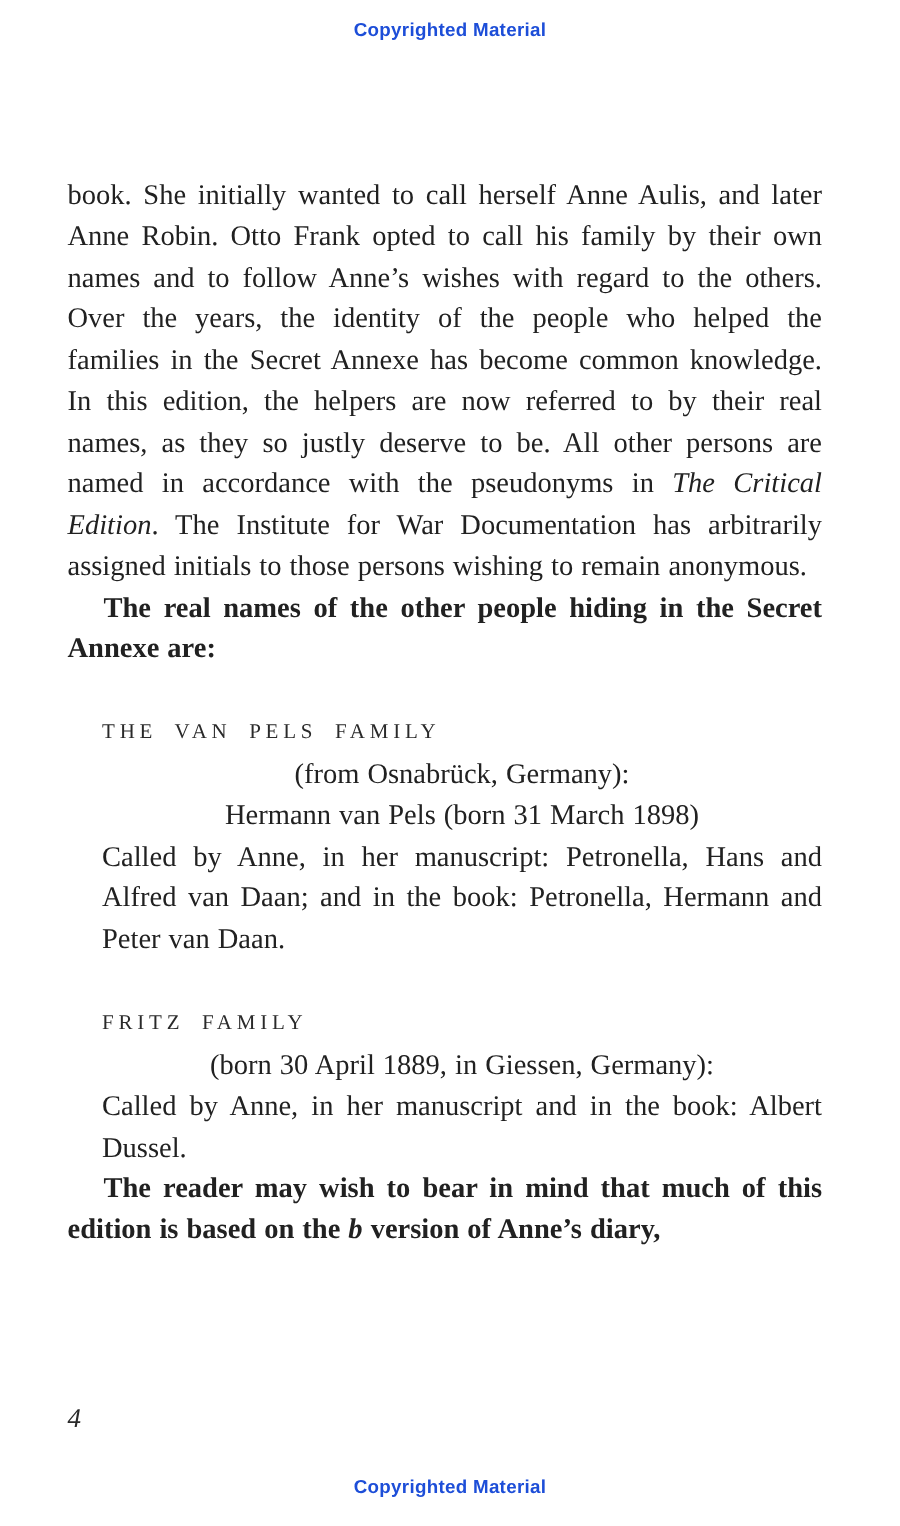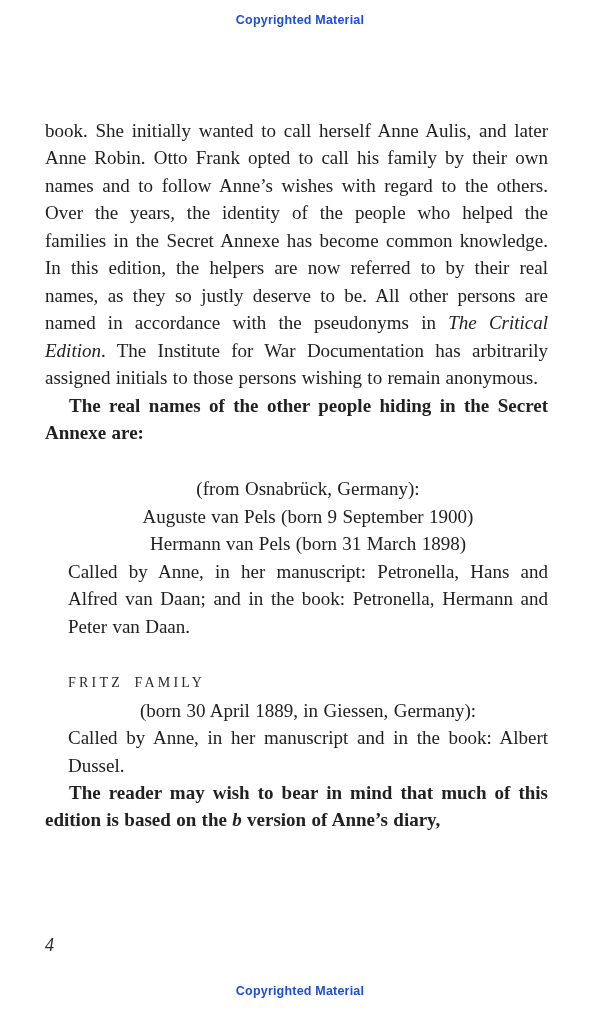--- a/index.html
+++ b/index.html
@@ -83,22 +83,22 @@
 
   <div class="watermark top">Copyrighted Material</div>
 
   <div class="text-block">
 
     <p><span>book. She initially wanted to call herself Anne Aulis, and later Anne Robin. Otto Frank opted to call his family by their own names and to follow Anne’s wishes with regard to the others. Over the years, the identity of the people who helped the families in the Secret Annexe has become common knowledge. In this edition, the helpers are now referred to by their real names, as they so justly deserve to be. All other persons are named in accordance with the pseudonyms in </span><span class="ital">The Critical Edition</span><span>. The Institute for War Documentation has arbitrarily assigned initials to those persons wishing to remain anonymous.</span></p>
 
     <p class="indent-first">The real names of the other people hiding in the Secret Annexe are:</p>
 
     <div class="sub-block gap">
+      <div class="section-heading">THE VAN PELS FAMILY</div>
       <div class="sub-line">(from Osnabrück, Germany):</div>
-      <div class="sub-line">Auguste van Pels (born 9 September 1900)</div>
       <div class="sub-line">Hermann van Pels (born 31 March 1898)</div>
       <p>Called by Anne, in her manuscript: Petronella, Hans and Alfred van Daan; and in the book: Petronella, Hermann and Peter van Daan.</p>
     </div>
 
     <div class="sub-block gap">
       <div class="section-heading">FRITZ FAMILY</div>
       <div class="sub-line">(born 30 April 1889, in Giessen, Germany):</div>
       <p>Called by Anne, in her manuscript and in the book: Albert Dussel.</p>
     </div>
 

